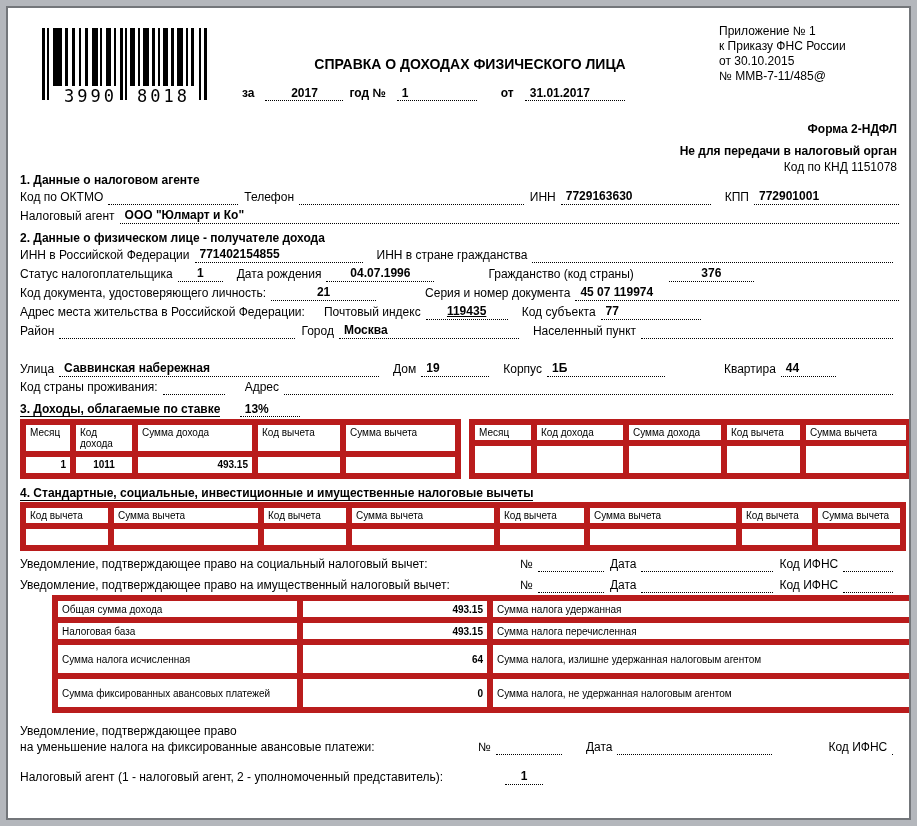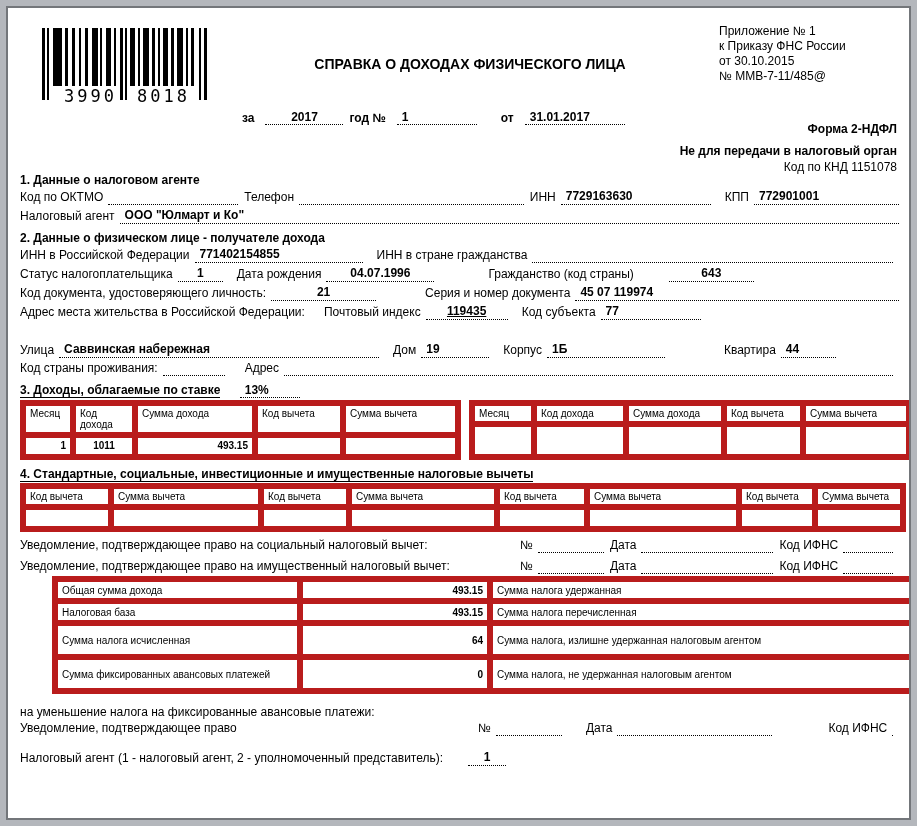--- a/index.html
+++ b/index.html
@@ -14,21 +14,21 @@
   .header { position:relative; height:148px; }
   .barcode { position:absolute; left:22px; top:10px; width:170px; }
   .barcode svg { display:block; }
   .barcode-digits { position:relative; margin-top:-18px; display:flex; justify-content:center;
                     gap:16px; font-family:"DejaVu Sans Mono", monospace; font-size:17px;
                     background:transparent; }
   .barcode-digits span { background:#fff; padding:0 2px; letter-spacing:3px; }
   .doc-title { position:absolute; left:195px; top:38px; width:510px; text-align:center;
                font-size:14px; font-weight:bold; }
   .appendix { position:absolute; right:2px; top:6px; width:178px; line-height:15px; }
-  .subtitle { position:absolute; left:216px; top:92px; display:flex; align-items:center;
+  .subtitle { position:absolute; left:216px; top:68px; display:flex; align-items:flex-start;
               font-weight:bold; }
   .subtitle .lbl { margin:0 6px; }
   .form-name { position:absolute; right:2px; top:104px; font-weight:bold; }
   .nft       { position:absolute; right:2px; top:126px; font-weight:bold; }
   .knd       { position:absolute; right:2px; top:142px; }
 
   
   .sec-title { font-weight:bold; margin:7px 0 2px 0; }
   .sec-title .u { border-bottom:1px solid #000; }
   .row { display:flex; align-items:flex-end; margin:2px 0 3px 0; line-height:15px; }
@@ -63,21 +63,21 @@
   .sum-val { text-align:right; font-weight:bold; }
   .sum-right { display:flex; align-items:center; }
   .sum-right .rl { flex:1; padding-right:6px; }
   .sum-right .rv { font-weight:bold; }
   .h22 td { height:22px; }
   .h34 td { height:34px; }
 
   
   .f-notif { display:flex; align-items:flex-end; margin-top:10px; line-height:16px; }
   .f-lbl { width:440px; }
-  .agent-row { margin-top:14px; }
+  .agent-row { margin-top:14px;gap:37px; }
 </style>
 </head>
 <body>
 
 <div class="window">
 <div class="paper">
 
   <div class="header">
     <div class="barcode">
       <svg width="168" height="76" viewBox="0 0 168 76">
@@ -160,35 +160,43 @@
     <span class="val mr" style="width:168px;">771402154855</span>
     <span class="lbl">ИНН в стране гражданства</span>
     <span class="fill"></span>
   </div>
   <div class="row">
     <span class="lbl">Статус налогоплательщика</span>
     <span class="val ctr mr" style="width:45px;">1</span>
     <span class="lbl">Дата рождения</span>
     <span class="val ctr mr" style="width:108px;">04.07.1996</span>
     <span class="lbl" style="margin-left:40px;">Гражданство (код страны)</span>
-    <span class="val ctr" style="width:85px; margin-left:30px;">643</span>
+    <span class="val ctr" style="width:85px; margin-left:30px;">376</span>
   </div>
   <div class="row">
     <span class="lbl">Код документа, удостоверяющего личность:</span>
     <span class="val ctr mr" style="width:105px;">21</span>
     <span class="lbl" style="margin-left:35px;">Серия и номер документа</span>
     <span class="val" style="flex:1;">45 07 119974</span>
   </div>
   <div class="row">
     <span class="lbl">Адрес места жительства в Российской Федерации:</span>
     <span class="gap4"></span>
     <span class="lbl">Почтовый индекс</span>
     <span class="val ctr mr" style="width:82px;text-decoration:underline;">119435</span>
     <span class="lbl">Код субъекта</span>
     <span class="val" style="width:100px;">77</span>
+  </div>
+  <div class="row">
+    <span class="lbl">Район</span>
+    <span class="fill" style="flex:1.5;"></span>
+    <span class="lbl">Город</span>
+    <span class="val mr" style="width:180px;">Москва</span>
+    <span class="lbl">Населенный пункт</span>
+    <span class="fill" style="flex:1.6;"></span>
   </div>
   <div class="row">
     <span class="lbl">Улица</span>
     <span class="val mr" style="width:320px;">Саввинская набережная</span>
     <span class="lbl">Дом</span>
     <span class="val mr" style="width:68px;">19</span>
     <span class="lbl">Корпус</span>
     <span class="val mr" style="width:118px;">1Б</span>
     <span class="lbl" style="margin-left:45px;margin-top:20px;">Квартира</span>
     <span class="val" style="width:55px;">44</span>
@@ -365,22 +373,22 @@
           <span class="rl">Сумма налога, не удержанная налоговым агентом</span>
           <span class="rv">0</span>
               </div>
             </td>
       </tr>
     </tbody>
   </table>
 
   <div class="f-notif">
     <div class="f-lbl">
+      <div>Уведомление, подтверждающее право</div>
       <div>на уменьшение налога на фиксированные авансовые платежи:</div>
-      <div>Уведомление, подтверждающее право</div>
     </div>
     <span class="lbl" style="margin-left:18px;">№</span>
     <span class="fill w65"></span>
     <span class="lbl" style="margin-left:18px;">Дата</span>
     <span class="fill" style="flex:none; width:155px;"></span>
     <span class="lbl" style="margin-left:50px;">Код ИФНС</span>
     <span class="fill"></span>
   </div>
 
   <div class="row agent-row">

